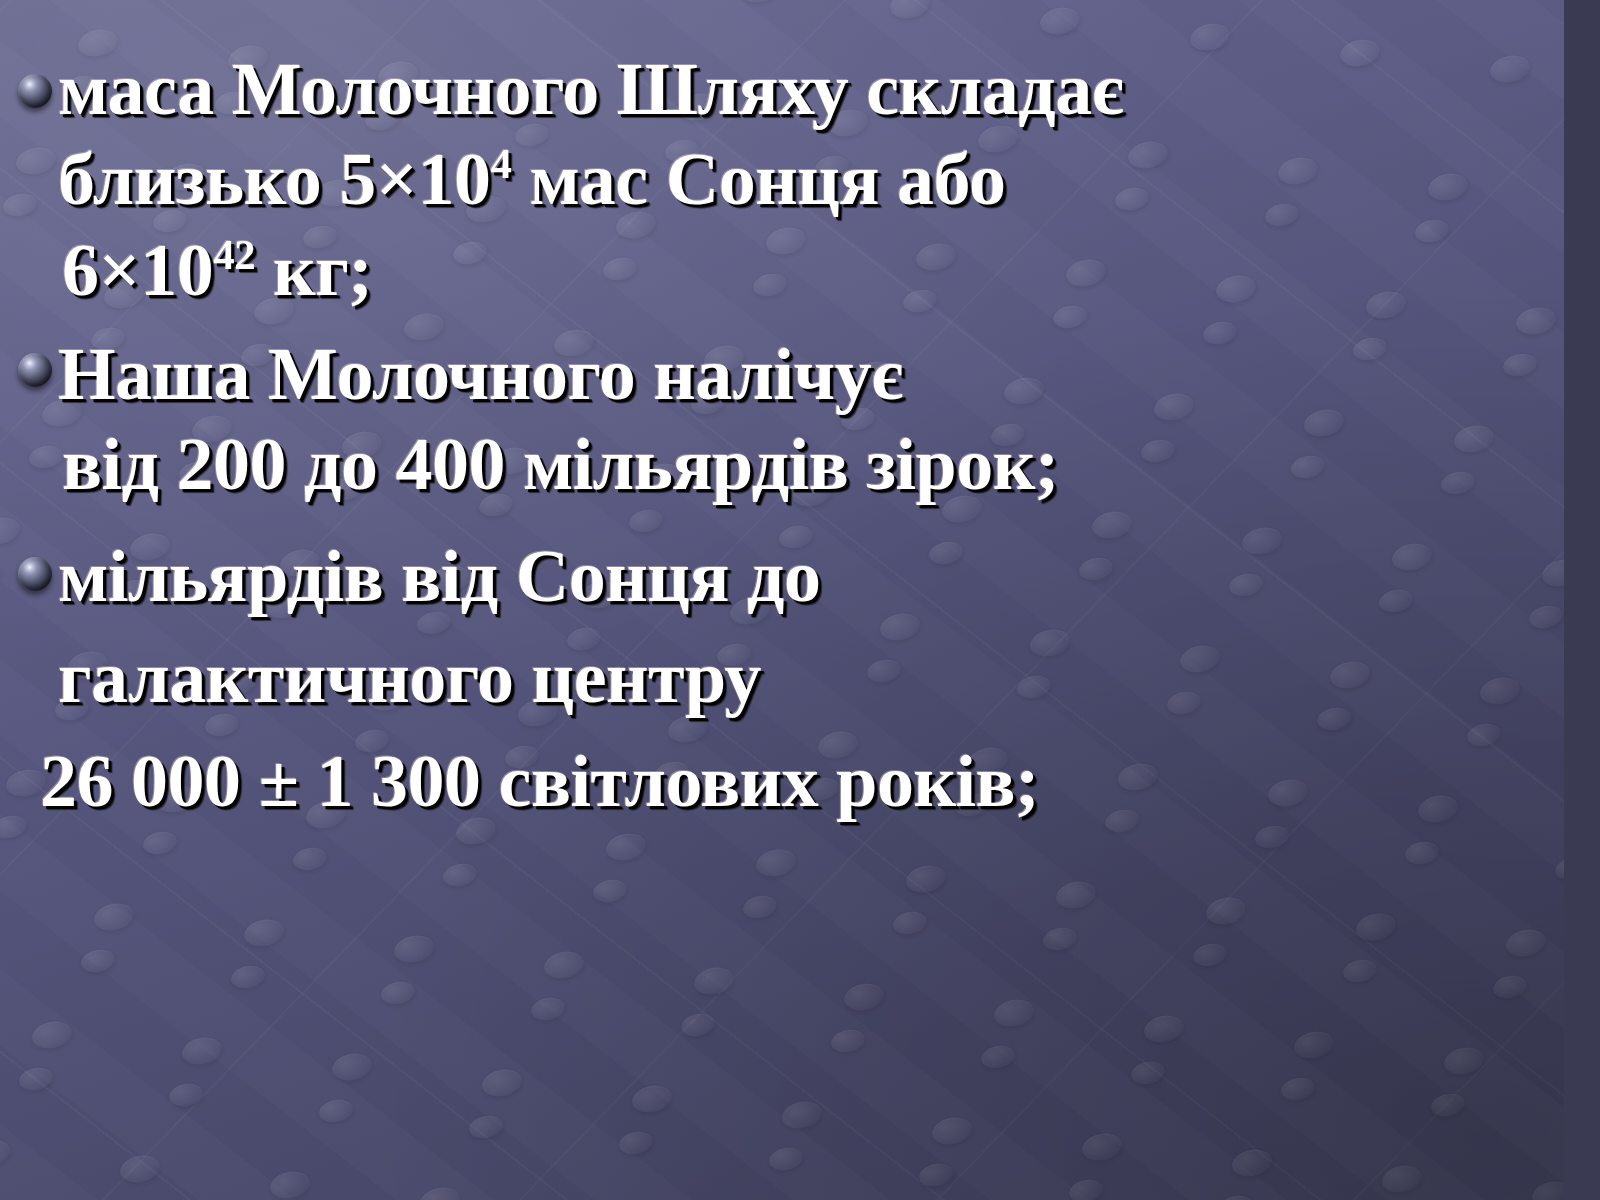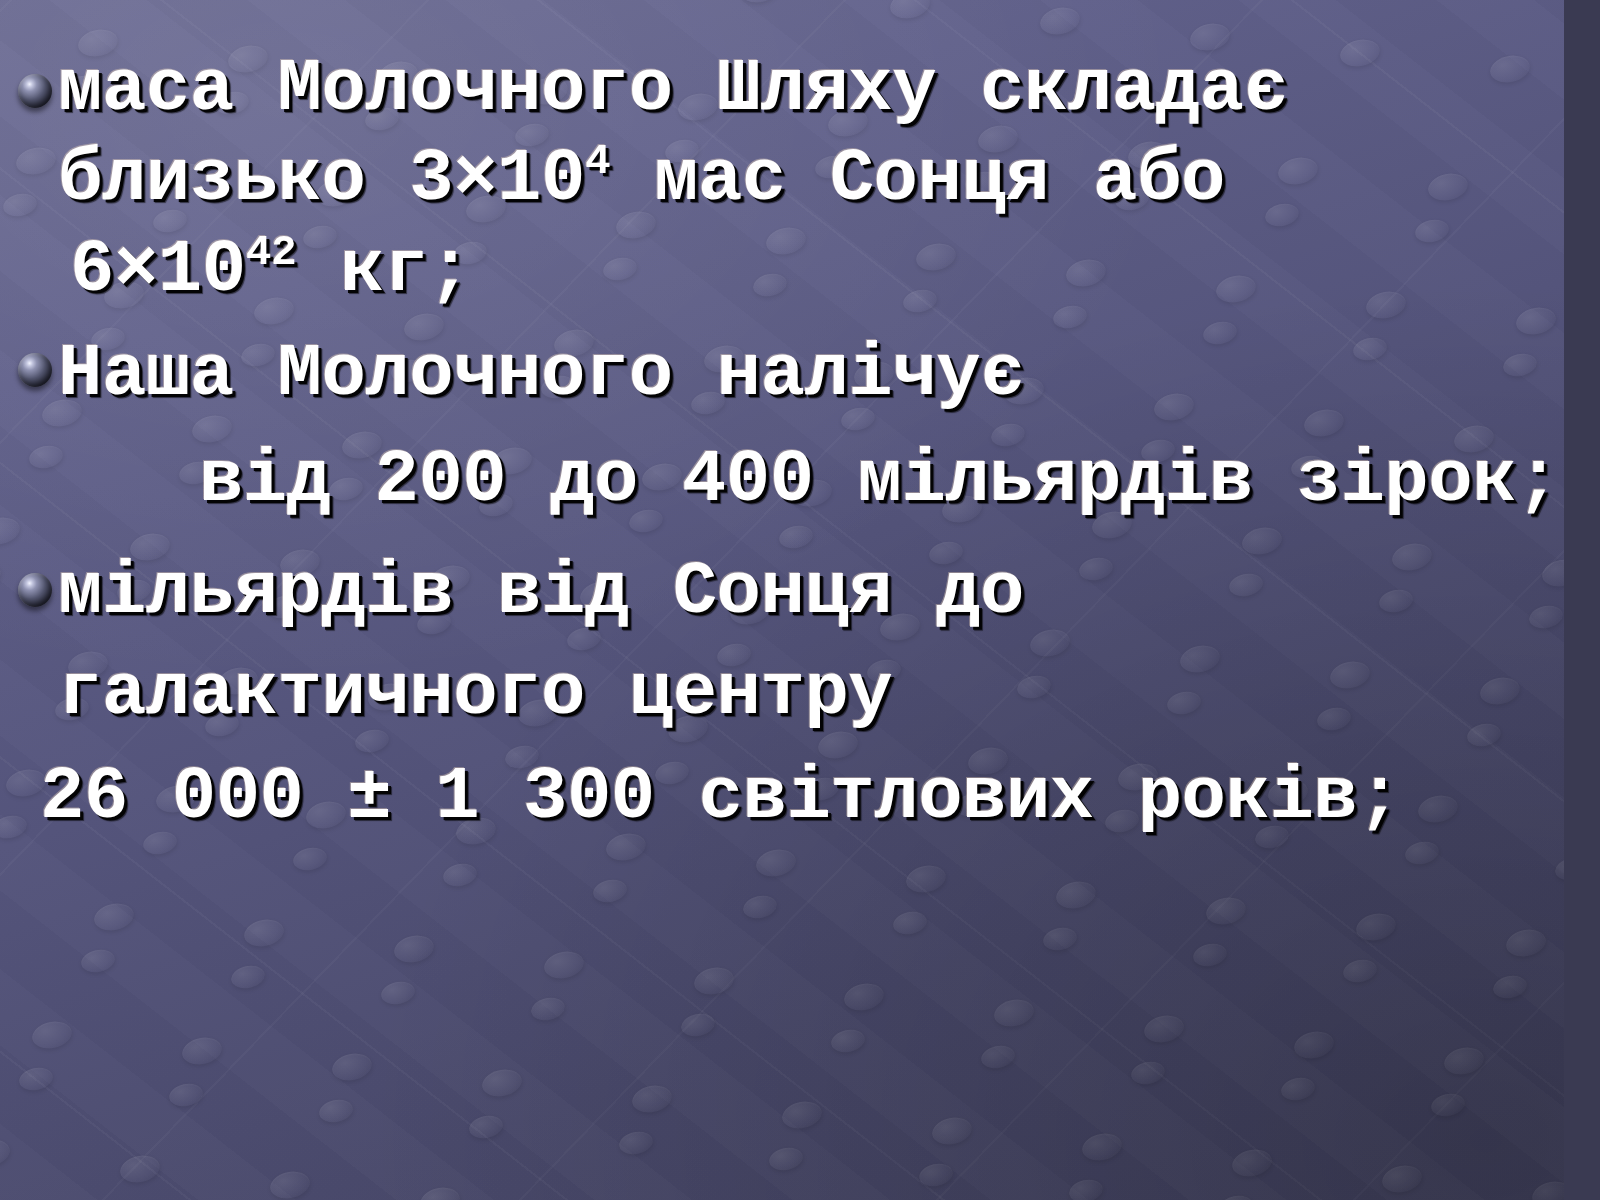--- a/index.html
+++ b/index.html
@@ -6,21 +6,21 @@
   html, body {
     margin: 0;
     padding: 0;
     background: #3a3a52;
   }
   #slide {
     position: relative;
     width: 1564px;
     height: 1200px;
     overflow: hidden;
-    font-family: Liberation Mono, monospace;
+    font-family: Liberation Serif, serif;
     
     background:
       linear-gradient(160deg, #6a6a92 0%, #60608a 22%, #55557c 48%, #4a4a6c 74%, #434360 100%);
   }
 
   
   .bg-layer {
     position: absolute;
     inset: 0;
     pointer-events: none;
@@ -129,24 +129,24 @@
   .line sup {
     font-size: 0.58em;
     vertical-align: super;
     line-height: 0;
   }
 
   
   .b1 { margin-top: 0px; }
   .b1 .line:nth-child(1) { margin-left: 0px; }
   .b1 .line:nth-child(2) { margin-left: 0px; }
-  .b1 .line:nth-child(3) { margin-left: 12px; }
+  .b1 .line:nth-child(3) { margin-left: 4px; }
 
   .b2 { margin-top: 14px; }
-  .b2 .line:nth-child(2) { margin-top: 16px; margin-left: 4px; text-align: right; }
+  .b2 .line:nth-child(2) { margin-left: 4px; }
 
   .b3 { margin-top: 22px; }
   .b3 .line:nth-child(2) { margin-top: 10px; }
   .b3 .line:nth-child(3) { margin-top: 14px; margin-left: -18px; }
 
   .b4 { margin-top: 18px; }
   .b4 .line:nth-child(2) { margin-top: 2px; }
 </style>
 </head>
 <body>
@@ -364,21 +364,21 @@
       <div class="node" style="left: 107px; top: 1202px; width: 34px; height: 22px;"></div>
     </div>
   <div class="bg-layer bg-vignette"></div>
 
   <div class="content">
 
     <div class="bullet-block b1">
       <div class="marker m1"></div>
       <div class="lines">
         <div class="line"><span>маса Молочного Шляху складає</span></div>
-        <div class="line"><span>близько 3×10</span><sup>4</sup><span> мас Сонця або</span></div>
+        <div class="line"><span>близько 5×10</span><sup>4</sup><span> мас Сонця або</span></div>
         <div class="line"><span>6×10</span><sup>42</sup><span> кг;</span></div>
       </div>
     </div>
 
     <div class="bullet-block b2">
       <div class="marker m2"></div>
       <div class="lines">
         <div class="line"><span>Наша Молочного налічує</span></div>
         <div class="line"><span>від 200 до 400 мільярдів зірок;</span></div>
       </div>

